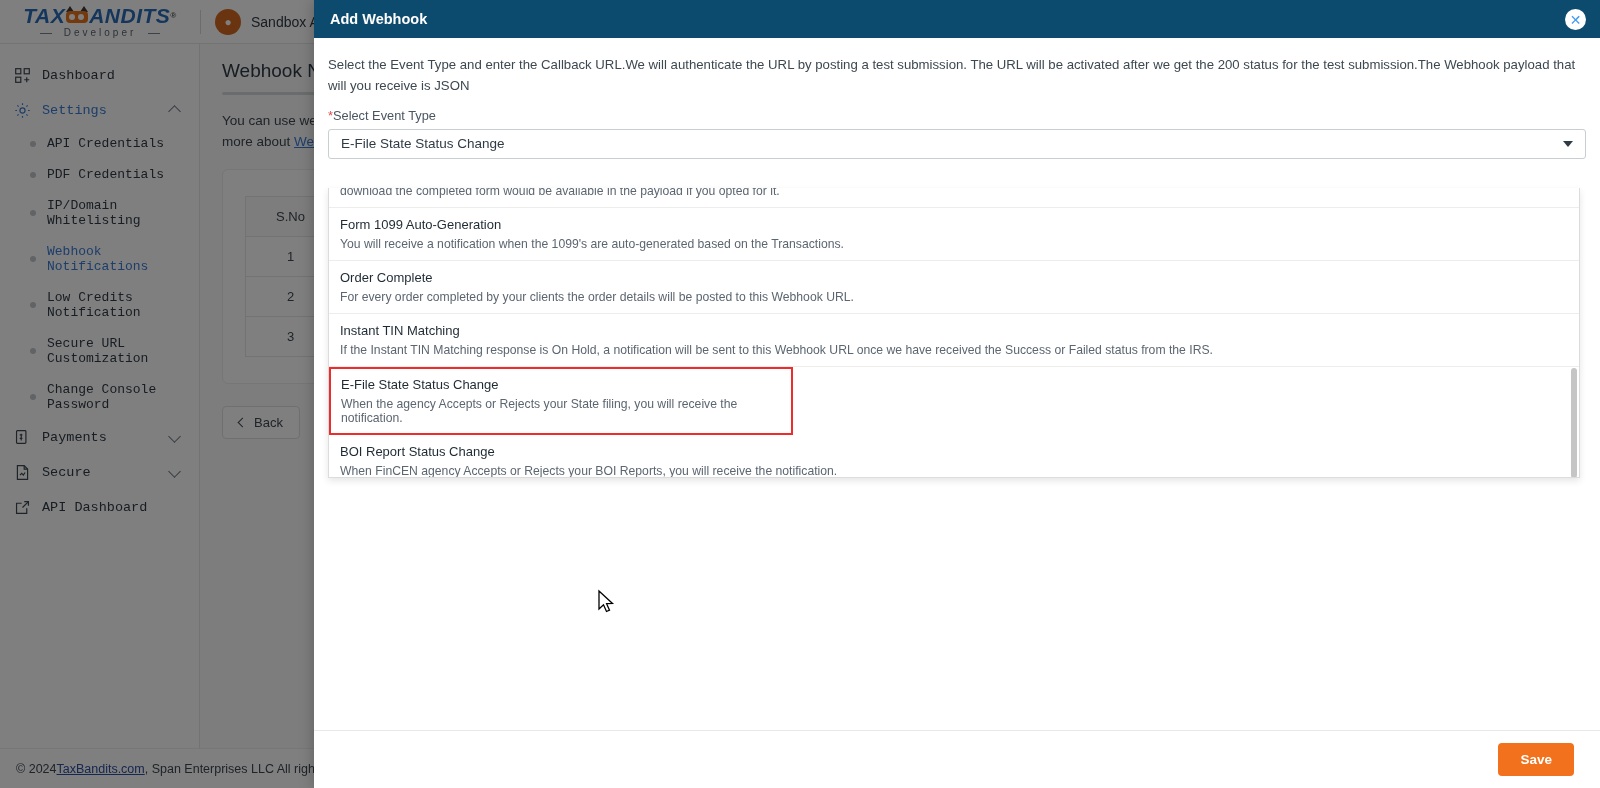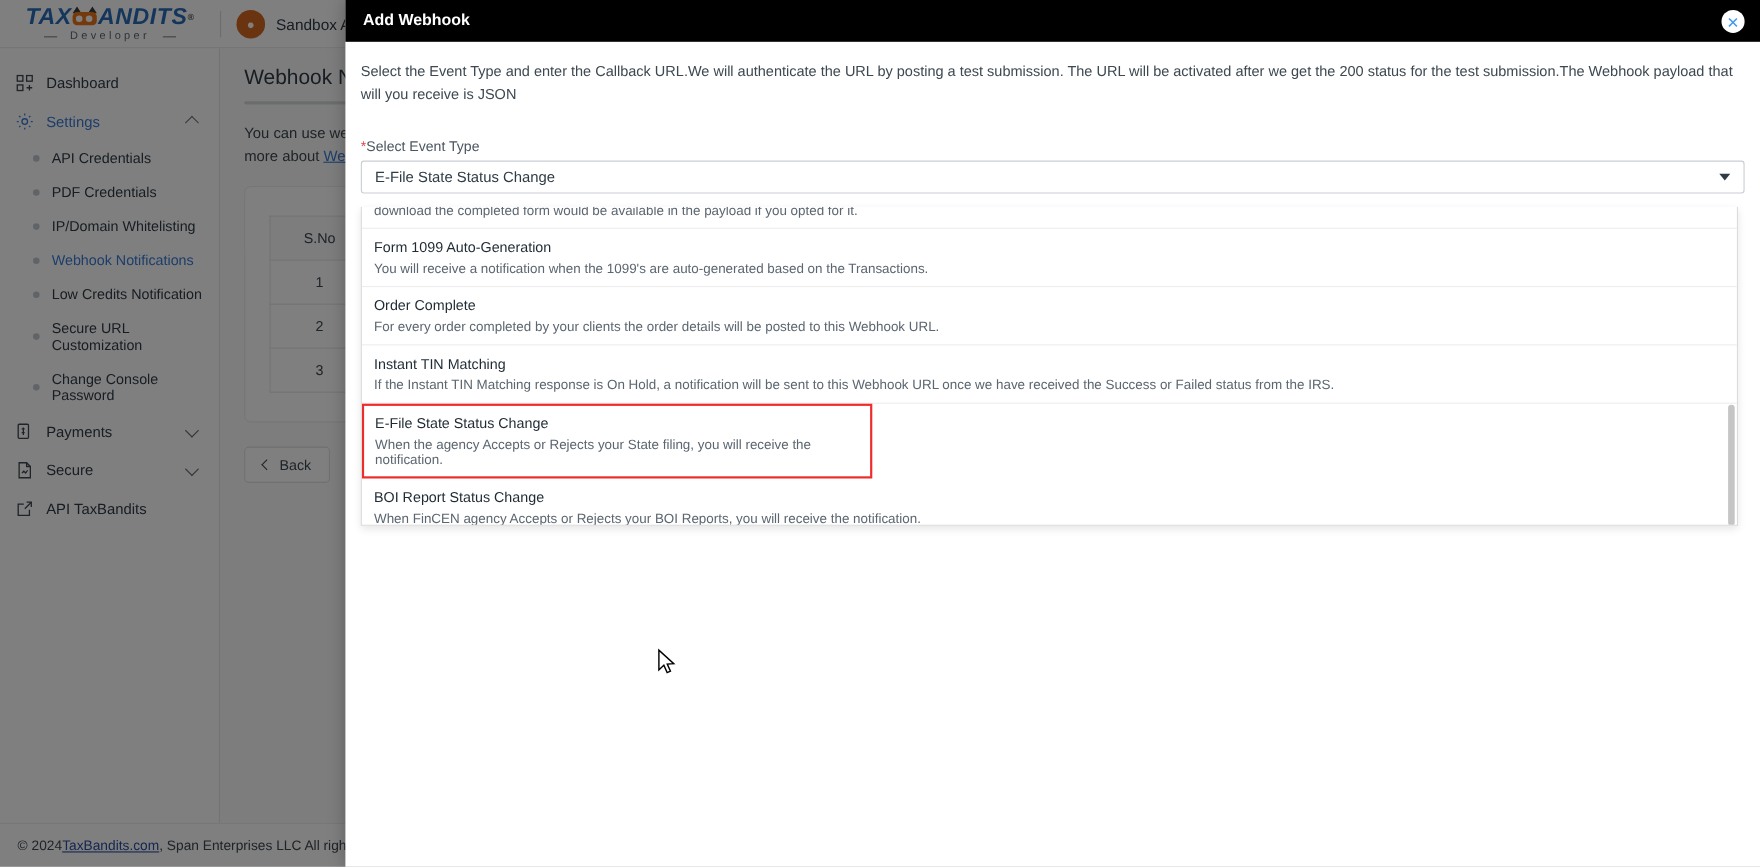--- a/index.html
+++ b/index.html
@@ -76,20 +76,21 @@
   .body-row { flex: 1; display: flex; min-height: 0; }
 
   
   .sidebar {
     width: 200px; flex: 0 0 200px;
     background: #ffffff;
     border-right: 1px solid #e6e6e6;
     padding-top: 14px;
     font-size: 13.5px;
     overflow: hidden;
+    font-family: Liberation Mono, monospace;
   }
   .nav-item {
     display: flex; align-items: center; gap: 11px;
     padding: 9px 14px; color: #2f3b45; cursor: pointer;
   }
   .nav-item.active { color: #3a7bd5; }
   .nav-ico { width: 17px; height: 17px; flex: 0 0 17px; display: block; }
   .nav-label { flex: 1; }
   .chev {
     width: 9px; height: 9px; border-right: 1.6px solid #6b7681;
@@ -149,40 +150,40 @@
   }
 
   
   .modal {
     position: absolute; left: 314px; top: 0; width: 1286px; height: 788px;
     background: #ffffff; z-index: 60;
     display: flex; flex-direction: column;
     box-shadow: 0 0 14px rgba(0,0,0,0.25);
   }
   .modal-header {
-    flex: 0 0 38px; background: #000000;
+    flex: 0 0 38px; background: #0c4a6e;
     display: flex; align-items: center; padding: 0 16px;
     position: relative;
   }
   .modal-title { color: #ffffff; font-size: 14.5px; font-weight: bold; }
   .modal-close {
     position: absolute; right: 14px; top: 9px;
     width: 21px; height: 21px; border-radius: 50%; background: #ffffff;
     display: flex; align-items: center; justify-content: center;
     color: #429bf4; font-size: 14px; cursor: pointer; line-height: 1;
   }
   .modal-body {
     flex: 1; min-height: 0; position: relative; padding: 16px 14px 0 14px;
     overflow: hidden;
   }
   .modal-desc {
     font-size: 13.2px; color: #3d4850; line-height: 1.62; max-width: 1250px;
   }
   .field-label {
-    margin-top: 28px; font-size: 12.8px; color: #4a5560;
+    margin-top: 11px; font-size: 12.8px; color: #4a5560;
   }
   .req { color: #e04b4b; }
   .select-box {
     margin-top: 6px; height: 30px; border: 1px solid #c9ced3; border-radius: 3px;
     background: #ffffff; display: flex; align-items: center; padding: 0 12px;
     font-size: 13.5px; color: #2f3b45; position: relative; cursor: pointer;
   }
   .select-caret {
     position: absolute; right: 12px; width: 0; height: 0;
     border-left: 5px solid transparent; border-right: 5px solid transparent;
@@ -336,21 +337,21 @@
         <span class="chev"></span>
       </div>
 
 
       <div class="nav-item">
         <svg class="nav-ico" viewBox="0 0 20 20" fill="none" stroke="#3d4850" stroke-width="1.4">
           <path d="M12 3h5v5"></path>
             <path d="M17 3l-7 7"></path>
             <path d="M15 11v6H3V5h6"></path>
         </svg>
-        <span class="nav-label">API TaxBandits</span>
+        <span class="nav-label">API Dashboard</span>
       </div>
     </div>
 
     <div class="main">
       <div class="page-title">Webhook Notifications</div>
       <div class="tabs">
         <div class="tab-underline"></div>
         <div class="tab-underline"></div>
       </div>
       <div class="intro">
@@ -454,17 +455,20 @@
 
       <div class="ddopt">
         <div class="ddopt-title">BOI Report Status Change</div>
         <div class="ddopt-desc">When FinCEN agency Accepts or Rejects your BOI Reports, you will receive the notification.</div>
       </div>
 
       <div class="dd-scrollbar"></div>
     </div>
   </div>
 
+  <div class="modal-footer">
+    <button class="save-btn">Save</button>
+  </div>
 </div>
 
 <svg class="cursor" style="left:597px; top:589px;" width="20" height="28" viewBox="0 0 20 28">
   <path d="M2 2 L2 20 L6.5 15.8 L9.5 22.5 L12.5 21.2 L9.6 14.7 L15.5 14.4 Z" fill="#ffffff" stroke="#000000" stroke-width="1.3"></path>
 </svg>
 
 </body></html>

